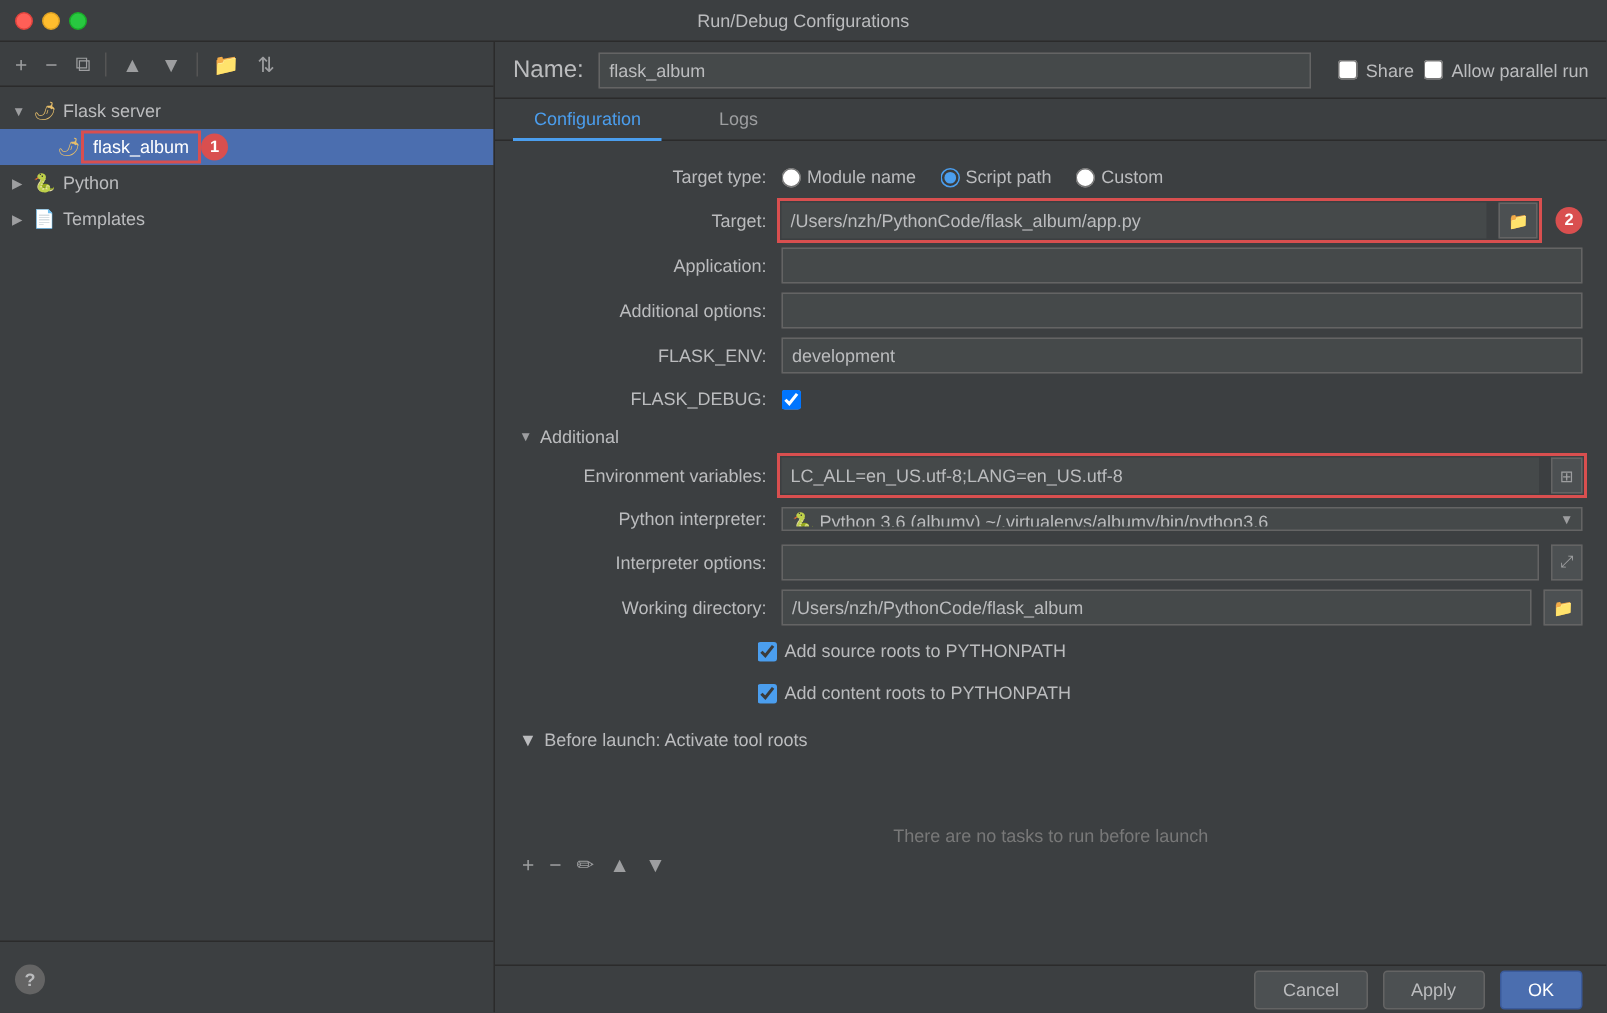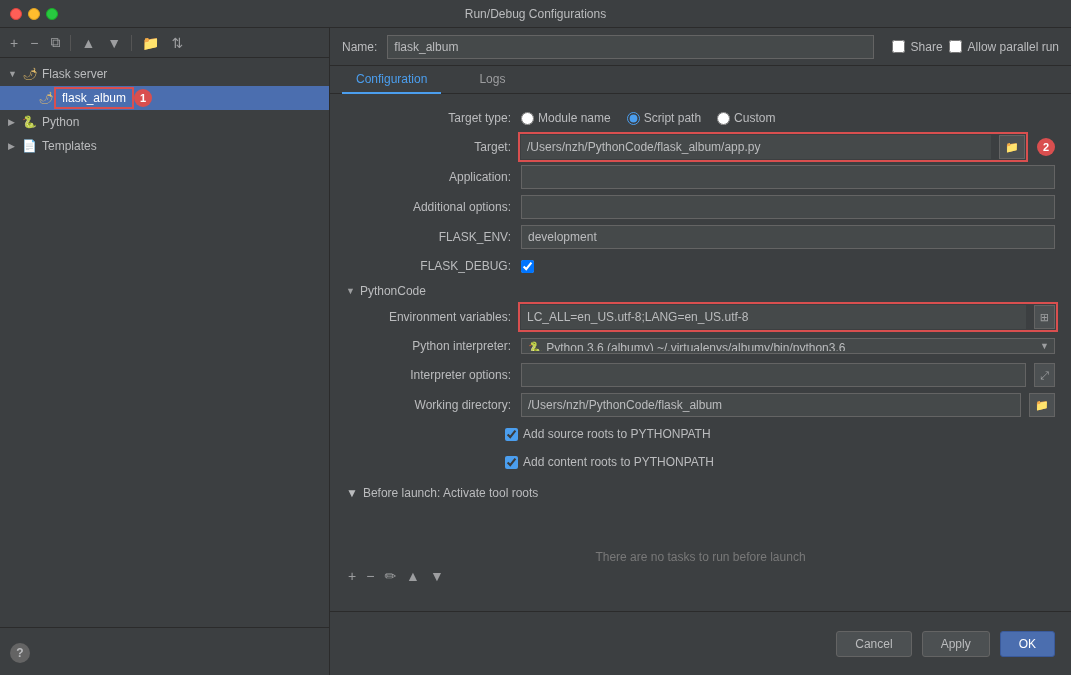--- a/index.html
+++ b/index.html
@@ -128,21 +128,21 @@
     
     .header-row {
       display: flex;
       align-items: center;
       padding: 8px 12px;
       gap: 10px;
       border-bottom: 1px solid #2b2b2b;
       height: 38px;
     }
     .header-row label {
-      font-size: 12px;
+      font-size: 16px;
       color: #bbbcbe;
       white-space: nowrap;
     }
     .name-input {
       flex: 1;
       background: #45494a;
       border: 1px solid #646464;
       color: #bbbcbe;
       font-size: 12px;
       padding: 2px 6px;
@@ -359,21 +359,21 @@
     }
 
     
     .bottom-bar {
       display: flex;
       justify-content: flex-end;
       align-items: center;
       padding: 8px 16px;
       gap: 10px;
       border-top: 1px solid #2b2b2b;
-      height: 64px;
+      height: 32px;
     }
     .btn {
       padding: 5px 18px;
       font-size: 12px;
       cursor: pointer;
       border-radius: 3px;
       border: 1px solid #646464;
     }
     .btn-cancel {
       background: #4c5052;
@@ -564,21 +564,21 @@
 
       <div class="form-row">
         <div class="form-label">FLASK_DEBUG:</div>
         <div class="form-value">
           <input type="checkbox" checked="" style="">
         </div>
       </div>
 
       <div class="section-header">
         <span class="arrow">▼</span>
-        <span class="section-title">PythonCode</span>
+        <span class="section-title">Additional</span>
       </div>
 
       <div class="form-row">
         <div class="form-label">Environment variables:</div>
         <div class="form-value">
           <div class="input-with-btn" style="flex:1; outline: 2px solid #d94f4f; outline-offset:1px; display:flex;">
             <input class="text-input" type="text" style="flex: 1 1 0%; border: none;" value="LC_ALL=en_US.utf-8;LANG=en_US.utf-8">
             <button class="env-expand-btn">⊞</button>
           </div>
         </div>

